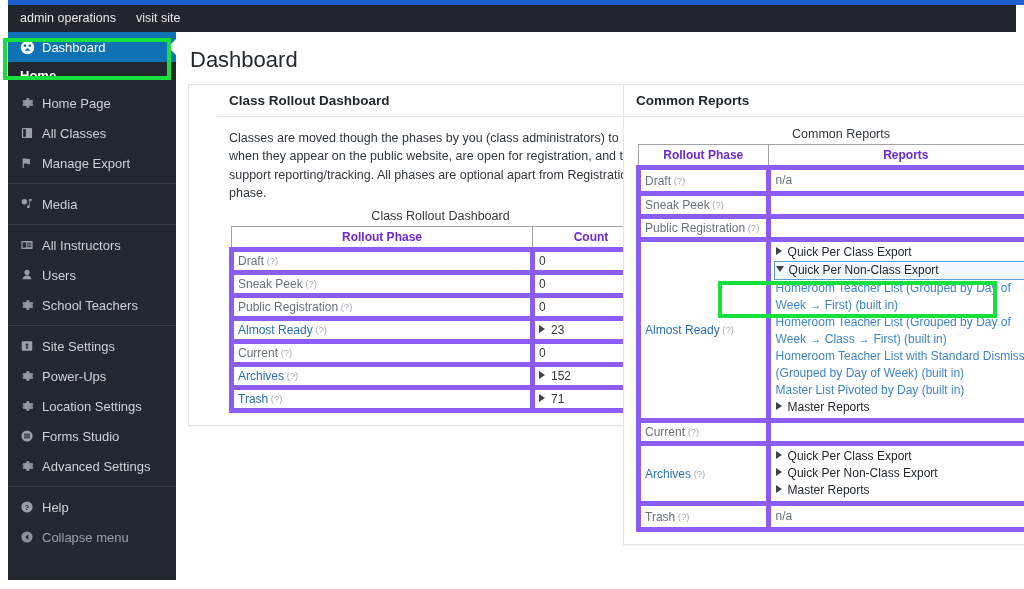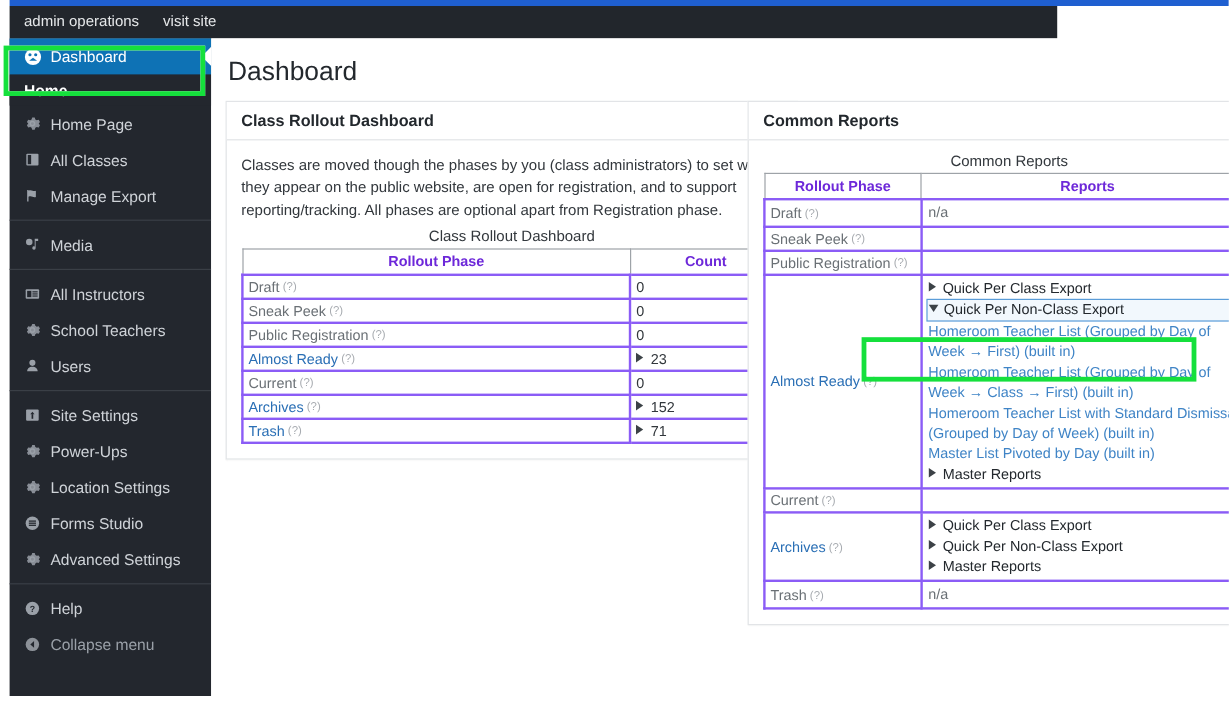--- a/index.html
+++ b/index.html
@@ -21,21 +21,21 @@
     position: absolute;
     left: 8px; top: 0;
     width: 1016px; height: 5px;
     background: #1f5fd0;
   }
 
   
   #admin-bar {
     position: absolute;
     left: 8px; top: 5px;
-    width: 873px; height: 27px;
+    width: 1008px; height: 27px;
     background: #22262c;
     display: flex;
     align-items: center;
     color: #e6e8ea;
     font-size: 12.5px;
   }
   .admin-link {
     padding: 0 10px;
     line-height: 27px;
     white-space: nowrap;
@@ -169,21 +169,21 @@
     border-right: 5px solid transparent;
     border-bottom: 6px solid #84888d;
     cursor: pointer;
   }
   .panel-body {
     padding: 10px 12px 12px 12px;
     font-size: 12.5px;
     color: #32373c;
   }
 
-  #panel-rollout { left: 12px; top: 52px; width: 477px; }
+  #panel-rollout { left: 12px; top: 52px; width: 477px; padding-left: 28px; }
   #panel-reports { left: 447px; top: 52px; width: 436px; }
 
   .blurb {
     line-height: 1.47;
     margin: 2px 0 6px 0;
     color: #32373c;
     font-size: 12.5px;
   }
 
   table.grid {
@@ -201,21 +201,21 @@
   }
   table.grid th {
     border: 1px solid #9ea3a8;
     font-weight: bold;
     color: #6d28d9;
     text-align: center;
     padding: 3px 4px;
     font-size: 12px;
   }
   table.grid td {
-    border: 2px solid #8b5cf6;
+    border: 5px solid #8b5cf6;
     padding: 2px 4px;
     vertical-align: top;
     color: #32373c;
   }
   .phase-link { color: #2a6fb5; }
   .phase-plain { color: #6a7075; }
   .qmark {
     color: #a7abb0;
     font-size: 9.5px;
     vertical-align: 1px;
@@ -346,35 +346,35 @@
           <rect x="8" y="7.4" width="5" height="1.1" fill="#23272e"></rect>
           <rect x="8" y="9.4" width="5" height="1.1" fill="#23272e"></rect>
         </svg>
     </span>
     <span class="lbl">All Instructors</span>
   </div>
 
   <div class="side-item">
     <span class="ico">
       <svg class="sb-ico" width="14" height="14" viewBox="0 0 16 16" fill="currentColor">
+          <circle cx="8" cy="5" r="2.9"></circle>
+          <path d="M8 8.6c-3 0-5 1.9-5 4.3h10c0-2.4-2-4.3-5-4.3z"></path>
+        </svg>
+    </span>
+    <span class="lbl">Users</span>
+  </div>
+
+  <div class="side-item">
+    <span class="ico">
+      <svg class="sb-ico" width="14" height="14" viewBox="0 0 16 16" fill="currentColor">
           <path d="M8 5.2a2.8 2.8 0 100 5.6 2.8 2.8 0 000-5.6zm0 4.2a1.4 1.4 0 110-2.8 1.4 1.4 0 010 2.8z"></path>
           <path d="M14 8l1.2-1.5-1.2-2.1-1.9.4-1.3-.8-.6-1.8H7.8l-.6 1.8-1.3.8-1.9-.4L2.8 6.5 4 8l-1.2 1.5 1.2 2.1 1.9-.4 1.3.8.6 1.8h2.4l.6-1.8 1.3-.8 1.9.4 1.2-2.1L14 8z" opacity=".85"></path>
         </svg>
     </span>
     <span class="lbl">School Teachers</span>
-  </div>
-
-  <div class="side-item">
-    <span class="ico">
-      <svg class="sb-ico" width="14" height="14" viewBox="0 0 16 16" fill="currentColor">
-          <circle cx="8" cy="5" r="2.9"></circle>
-          <path d="M8 8.6c-3 0-5 1.9-5 4.3h10c0-2.4-2-4.3-5-4.3z"></path>
-        </svg>
-    </span>
-    <span class="lbl">Users</span>
   </div>
 
   <div class="side-sep"></div>
 
   <div class="side-item">
     <span class="ico">
       <svg class="sb-ico" width="14" height="14" viewBox="0 0 16 16" fill="currentColor">
           <rect x="2" y="2.6" width="12" height="10.8" rx="1"></rect>
           <path d="M8 4.6l2 2.4H6z" fill="#23272e"></path>
           <rect x="7.2" y="7" width="1.6" height="4.4" fill="#23272e"></rect>

